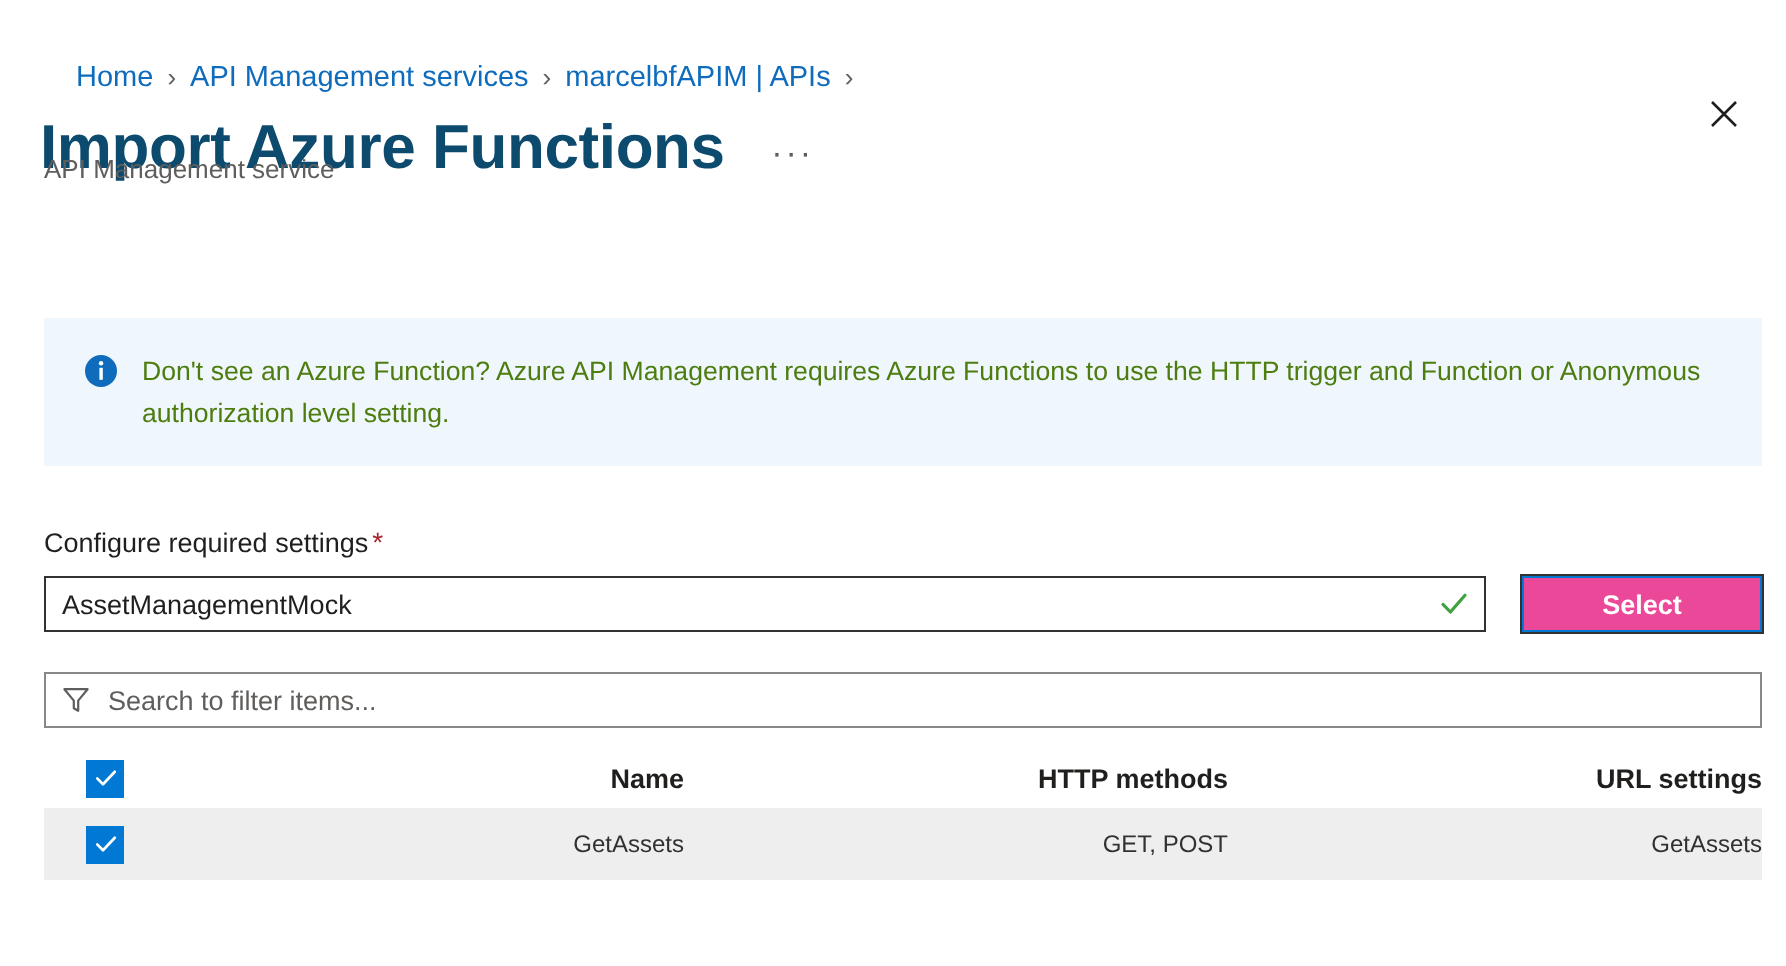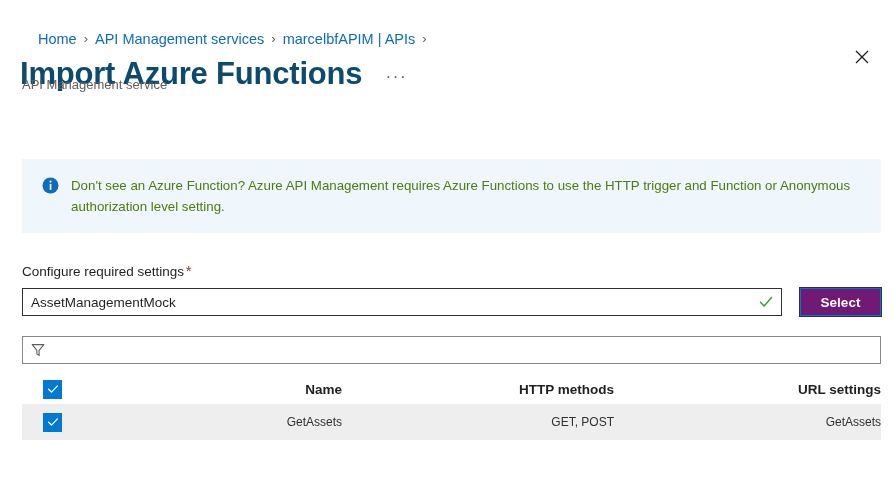--- a/index.html
+++ b/index.html
@@ -172,23 +172,23 @@
     position: absolute;
     right: 8px;
     top: 50%;
     transform: translateY(-50%);
     width: 14px;
     height: 14px;
     pointer-events: none;
   }
   .select-btn {
     flex: 0 0 auto;
-    width: 81px;
+    width: 120px;
     height: 28px;
-    background: #701a75;
+    background: #ec4899;
     border: 1px solid #0078d4;
     outline: 1px solid #323130;
     outline-offset: 0px;
     color: #ffffff;
     font-family: "Liberation Sans", sans-serif;
     font-size: 13.5px;
     font-weight: 700;
     cursor: pointer;
     margin-left: 18px;
     display: flex;
@@ -326,20 +326,21 @@
   </div>
   <button class="select-btn">Select</button>
 </div>
 
 <div class="filter-box">
   <span class="filter-icon">
     <svg width="14" height="14" viewBox="0 0 14 14" aria-hidden="true">
       <path d="M1.2 1.6 L12.8 1.6 L8.1 7.3 L8.1 12.4 L5.9 11.1 L5.9 7.3 Z" fill="none" stroke="#605e5c" stroke-width="1.1" stroke-linejoin="round"></path>
     </svg>
   </span>
+  <input class="filter-input" type="text" placeholder="Search to filter items..." style="">
 </div>
 
 <table class="data-table">
   <thead>
     <tr class="hdr-row">
       <th class="col-check">
         <span class="checkbox">
           <svg width="12" height="12" viewBox="0 0 12 12" aria-hidden="true">
             <path d="M1.6 6.2 L4.5 9.1 L10.4 2.9" stroke="#ffffff" stroke-width="1.35" fill="none" stroke-linecap="round" stroke-linejoin="round"></path>
           </svg>

